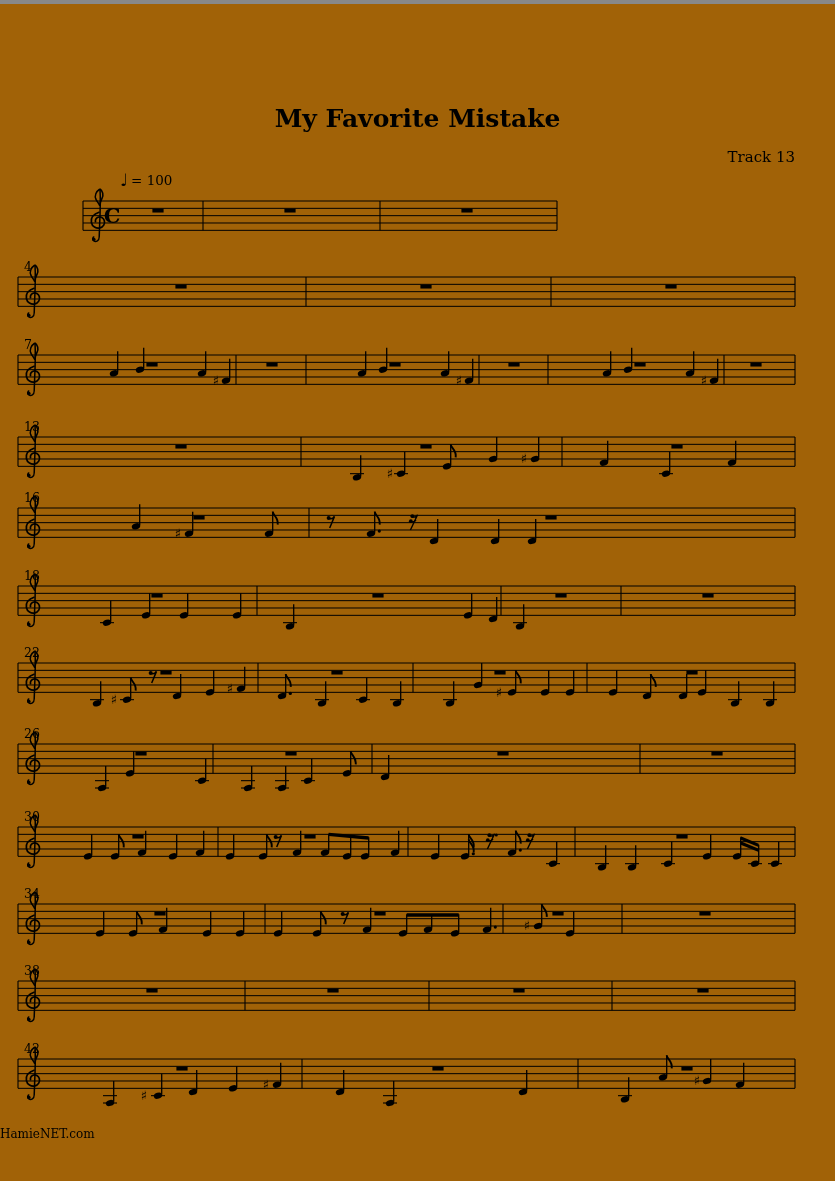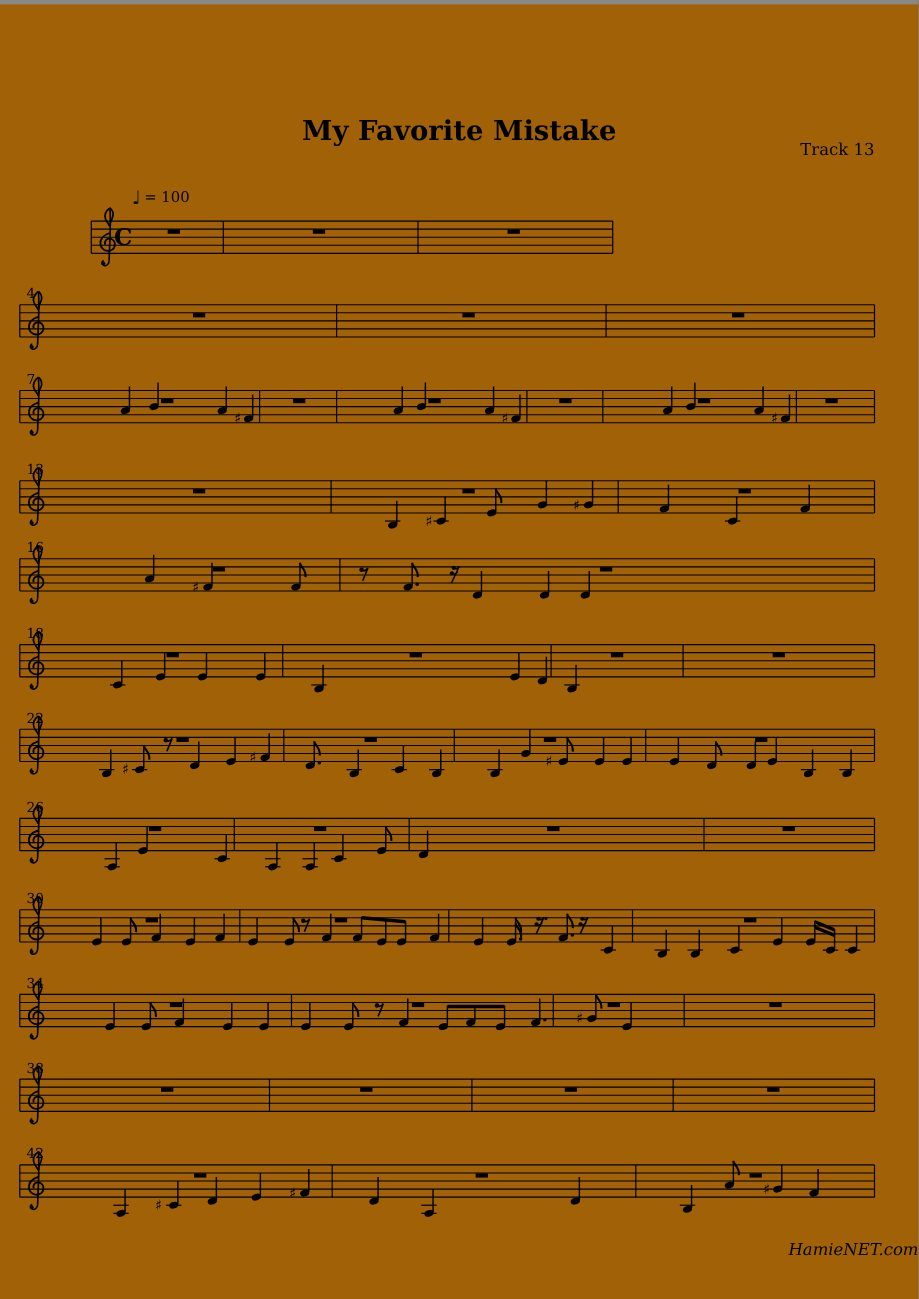--- a/index.html
+++ b/index.html
@@ -1,23 +1,23 @@
 <!DOCTYPE html>
 <html><head>
 <meta charset="utf-8">
 <style>
   html,body{margin:0;padding:0;background:#888;}
   .page{position:relative;width:835px;height:1181px;background:#a16207;margin:4px auto;
         font-family:"DejaVu Serif","Liberation Serif",serif;color:#000;overflow:hidden;}
   .title{position:absolute;top:100px;left:0;width:835px;text-align:center;
          font-size:25px;font-weight:bold;letter-spacing:0px;}
-  .track{position:absolute;top:123px;right:40px;font-size:15px;text-align:right;}
+  .track{position:absolute;top:144px;right:40px;font-size:15px;text-align:right;}
   .tempo{position:absolute;top:166px;left:120px;font-size:13.5px;}
   .tempo .notechar{font-family:"DejaVu Sans",sans-serif;font-size:17px;vertical-align:-1px;margin-right:3px;}
-  .footer{position:absolute;top:1123px;left:0;width:835px;text-align:right;font-size:15px;font-style:italic;}
+  .footer{position:absolute;top:1123px;left:0;width:835px;text-align:left;font-size:12px;}
   svg.score{position:absolute;left:0;top:0;}
   svg .staffline{stroke:#000;stroke-width:1;}
   svg .barline{stroke:#000;stroke-width:1.1;}
   svg .stem{stroke:#000;stroke-width:1.3;}
   svg .ledger{stroke:#000;stroke-width:1.1;}
   svg .flag{stroke:#000;stroke-width:1.9;fill:none;}
   svg .clefstroke{stroke:#000;fill:none;}
   svg text.mnum{font-family:"DejaVu Serif","Liberation Serif",serif;font-size:12.5px;}
   svg text.sharp{font-family:"DejaVu Sans","Liberation Sans",sans-serif;font-size:13px;}
   svg text.tsig{font-family:"DejaVu Serif","Liberation Serif",serif;font-size:21px;font-weight:bold;}

